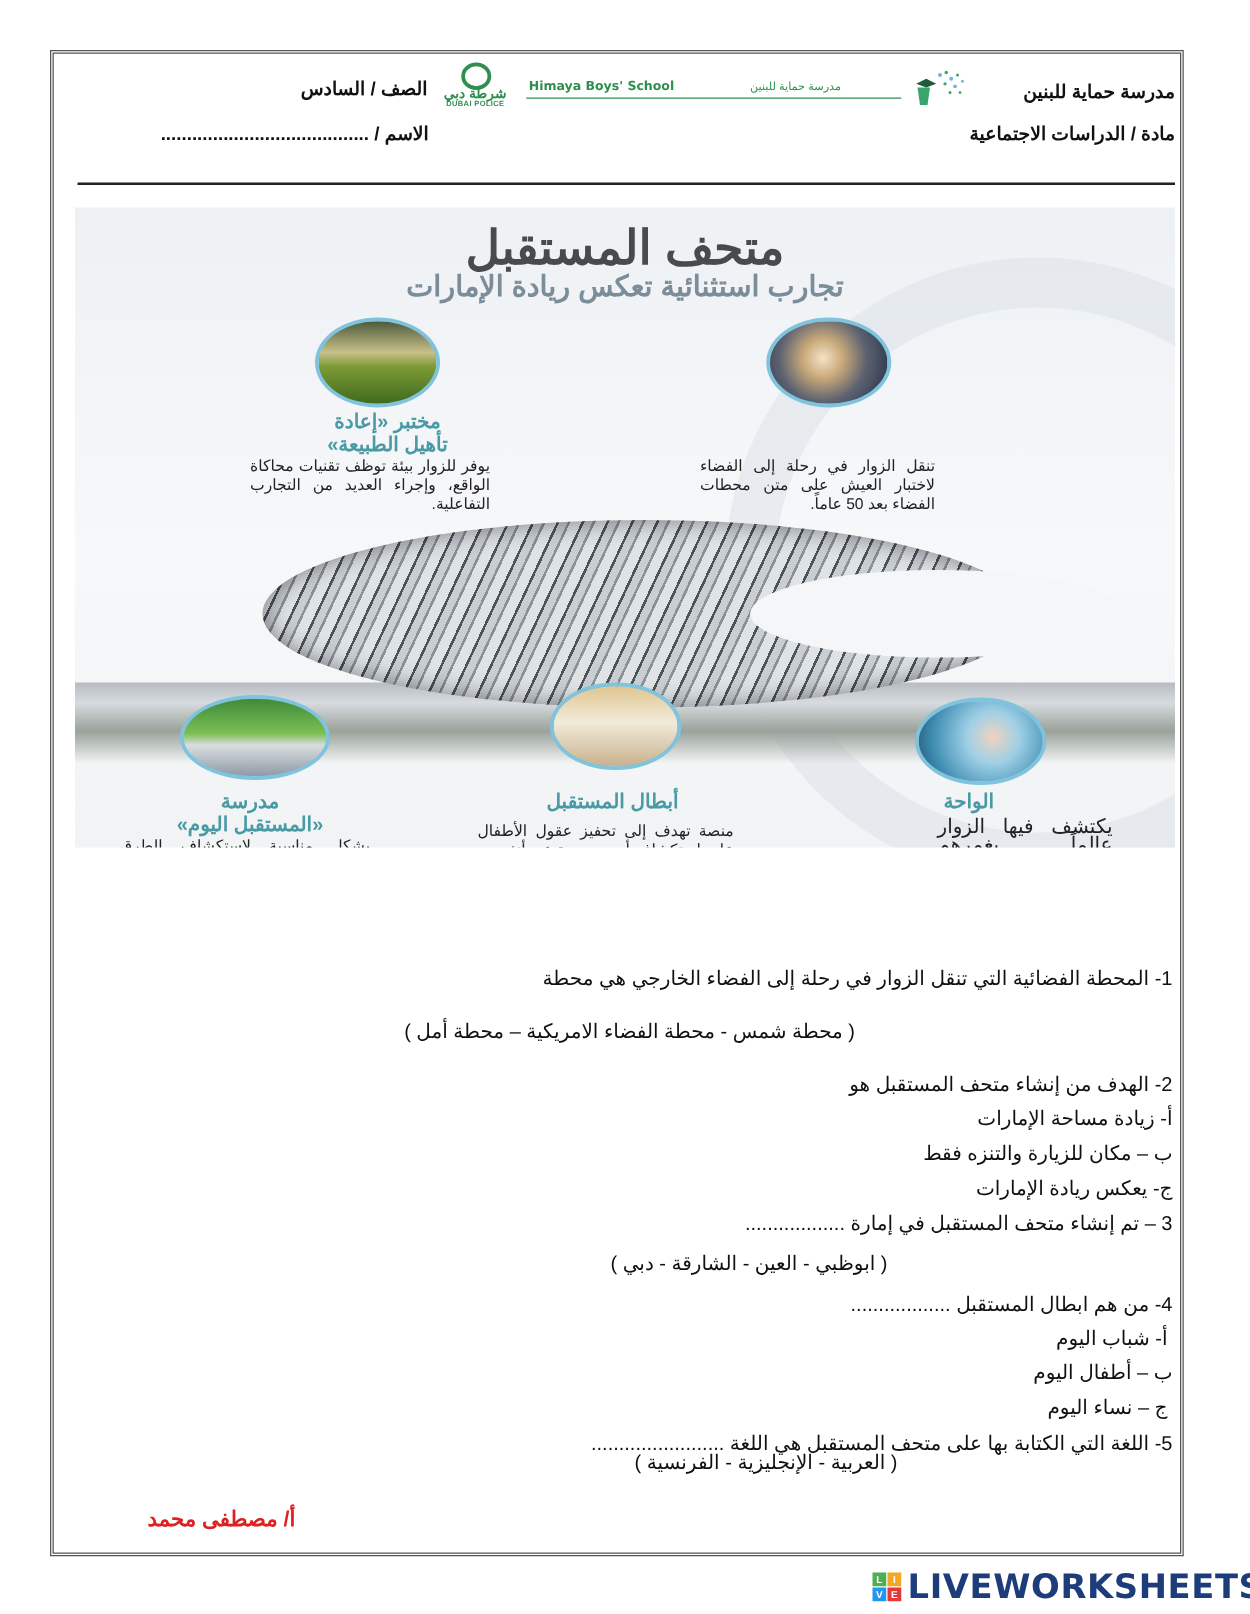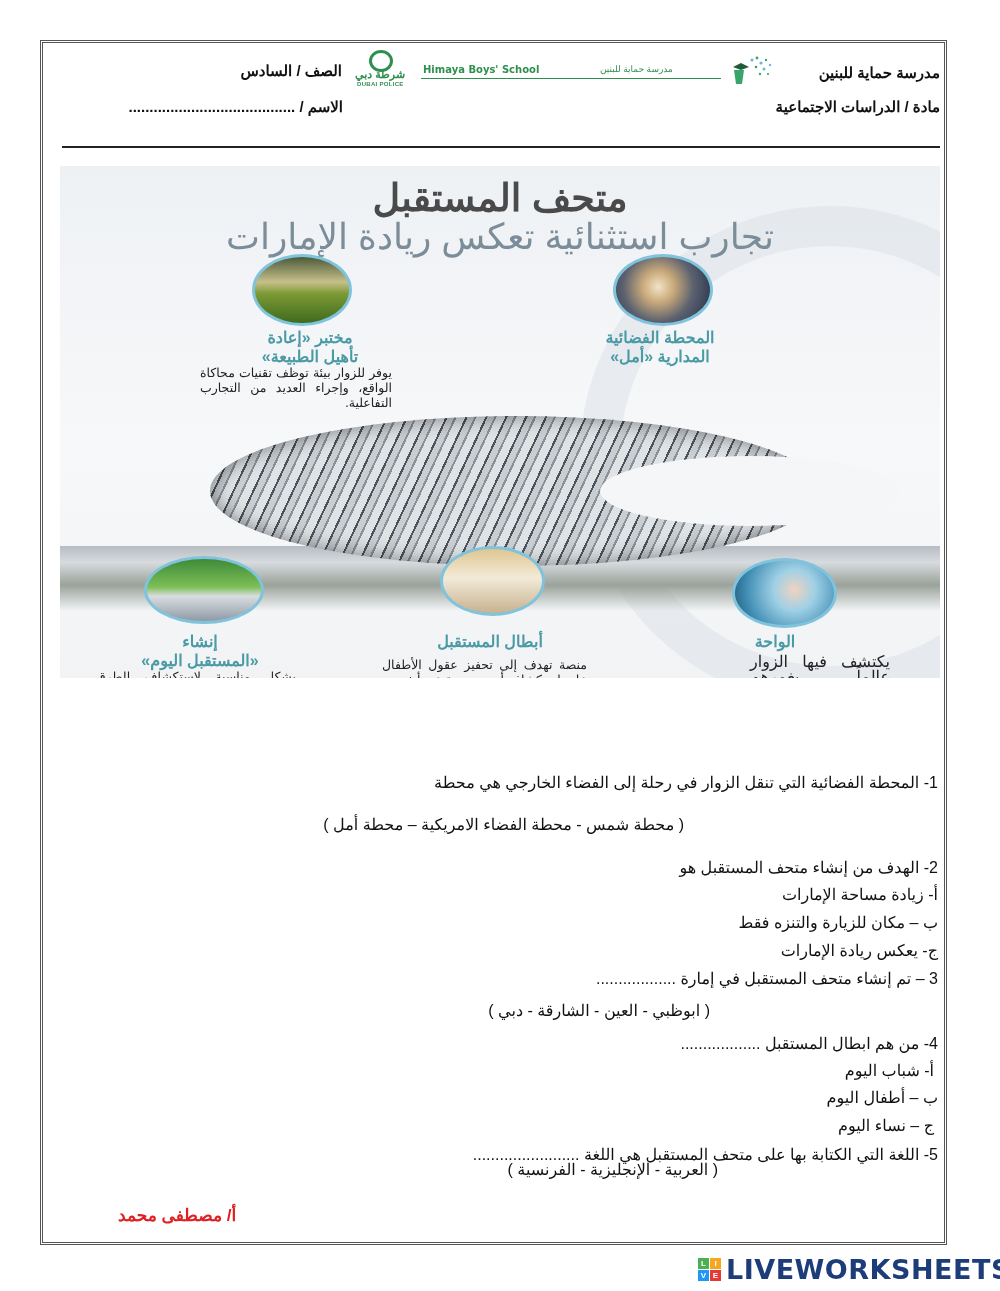--- a/index.html
+++ b/index.html
@@ -16,21 +16,21 @@
   .logo-line { position:absolute; left:66px; top:28px; width:300px; height:1px; background:#2f8f4e; }
   .logo-school-ar { position:absolute; left:245px; top:14px; font-size:9px; color:#2f8f4e; direction:rtl; }
   .logo-mark { position:absolute; left:375px; top:4px; width:44px; height:34px; }
 
   .rule { position:absolute; left:62px; top:146px; width:878px; height:2px; background:#222; }
 
   .poster { position:absolute; left:60px; top:166px; width:880px; height:512px; background:linear-gradient(180deg,#eef1f4 0%, #f7f8fa 55%, #f1f3f5 100%); overflow:hidden; }
   .poster .arc { position:absolute; border-radius:50%; border:40px solid rgba(220,225,232,0.55); }
   .p-title { position:absolute; left:0; width:100%; text-align:center; direction:rtl; }
   .p-title.t1 { top:10px; font-size:38px; font-weight:bold; color:#4a4a4a; }
-  .p-title.t2 { top:50px; font-size:36px; font-weight:normal; color:#7b8d99; }
+  .p-title.t2 { top:50px; font-size:23px; font-weight:bold; color:#7b8d99; }
 
   .circle { position:absolute; border-radius:50%; border:3px solid #7fc3dc; box-sizing:border-box; overflow:hidden; }
   .c-space { left:553px; top:88px; width:100px; height:72px; background:radial-gradient(circle at 45% 45%, #f3e3c6 0%, #c9a97a 25%, #5d6270 55%, #1b2a44 100%); }
   .c-nature { left:192px; top:88px; width:100px; height:72px; background:linear-gradient(180deg,#4c5a3a 0%,#c8c08a 38%,#7d9a35 55%,#3f6a1e 100%); }
   .c-road { left:84px; top:390px; width:120px; height:68px; background:linear-gradient(180deg,#3f8a3a 0%,#7cbf55 45%,#d9dde0 60%,#8f9aa6 100%); }
   .c-kids { left:380px; top:380px; width:105px; height:70px; background:linear-gradient(180deg,#e0c690 0%,#f2ead9 45%,#c8b28f 100%); }
   .c-oasis { left:672px; top:392px; width:105px; height:70px; background:radial-gradient(circle at 60% 45%, #f1d3c0 0%, #9fd0e6 30%, #3f8db3 70%, #1d4f6c 100%); }
 
   .museum { position:absolute; left:150px; top:250px; width:610px; height:150px; border-radius:50%; background:repeating-linear-gradient(115deg,#c9ced3 0 6px,#8a9097 6px 8px,#dfe3e6 8px 16px,#4d535a 16px 18px); box-shadow: inset 0 0 20px rgba(0,0,0,0.45); }
   .museum-hole { position:absolute; left:390px; top:290px; width:300px; height:70px; border-radius:50%; background:#f4f6f8; }
@@ -91,41 +91,38 @@
 <div class="rule"></div>
 
 <div class="poster">
   <div class="arc" style="left:520px; top:40px; width:420px; height:420px;"></div>
   <div class="p-title t1">متحف المستقبل</div>
   <div class="p-title t2">تجارب استثنائية تعكس ريادة الإمارات</div>
 
   <div class="circle c-space"></div>
   <div class="circle c-nature"></div>
 
-  <div class="ft" style="left:490px; top:162px; width:220px;">
-    <div>المحطة الفضائية</div>
-    <div>المدارية «أمل»</div>
-  </div>
+  <div class="fd" style="left:500px; top:200px; width:188px;">تنقل الزوار في رحلة إلى الفضاء لاختبار العيش على متن محطات الفضاء بعد 50 عاماً.</div>
 
   <div class="ft" style="left:140px; top:162px; width:220px;">
     <div>مختبر «إعادة</div>
     <div>تأهيل الطبيعة»</div>
   </div>
   <div class="fd" style="left:140px; top:200px; width:192px;">يوفر للزوار بيئة توظف تقنيات محاكاة الواقع، وإجراء العديد من التجارب التفاعلية.</div>
 
   <div class="ground"></div>
   <div class="museum"></div>
   <div class="museum-hole" style="left:540px; top:290px;"></div>
 
   <div class="circle c-road"></div>
   <div class="circle c-kids"></div>
   <div class="circle c-oasis"></div>
 
   <div class="ft" style="left:40px; top:466px; width:200px;">
-    <div>إنشاء</div>
+    <div>مدرسة</div>
     <div>«المستقبل اليوم»</div>
   </div>
   <div class="fd" style="left:36px; top:504px; width:200px;">يشكل مناسبة لاستكشاف الطرق المتباينة التي يمكن للتكنولوجيا أن ترسم من خلالها المستقبل.</div>
 
   <div class="ft" style="left:330px; top:466px; width:200px;">أبطال المستقبل</div>
   <div class="fd" style="left:322px; top:492px; width:205px;">منصة تهدف إلى تحفيز عقول الأطفال على استكشاف أمور جديدة عن أنفسهم وعن العالم من حولهم.</div>
 
   <div class="ft" style="left:660px; top:466px; width:110px;">الواحة</div>
   <div class="fd" style="left:690px; top:488px; width:140px; font-size:16px;">يكتشف فيها الزوار عالماً يغمرهم بالشعور بالراحة عبر تحفيز حواسهم الخمس، من خلال التركيز على المستوى الشخصي.</div>
 

